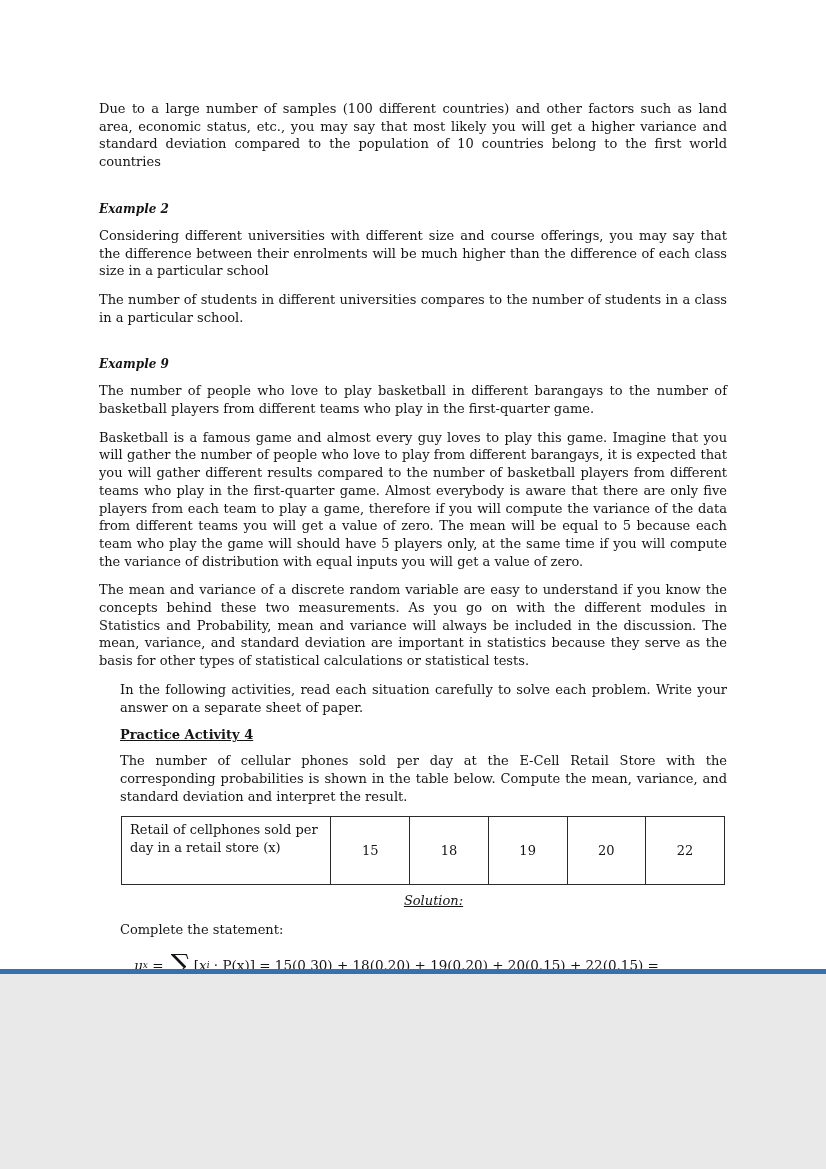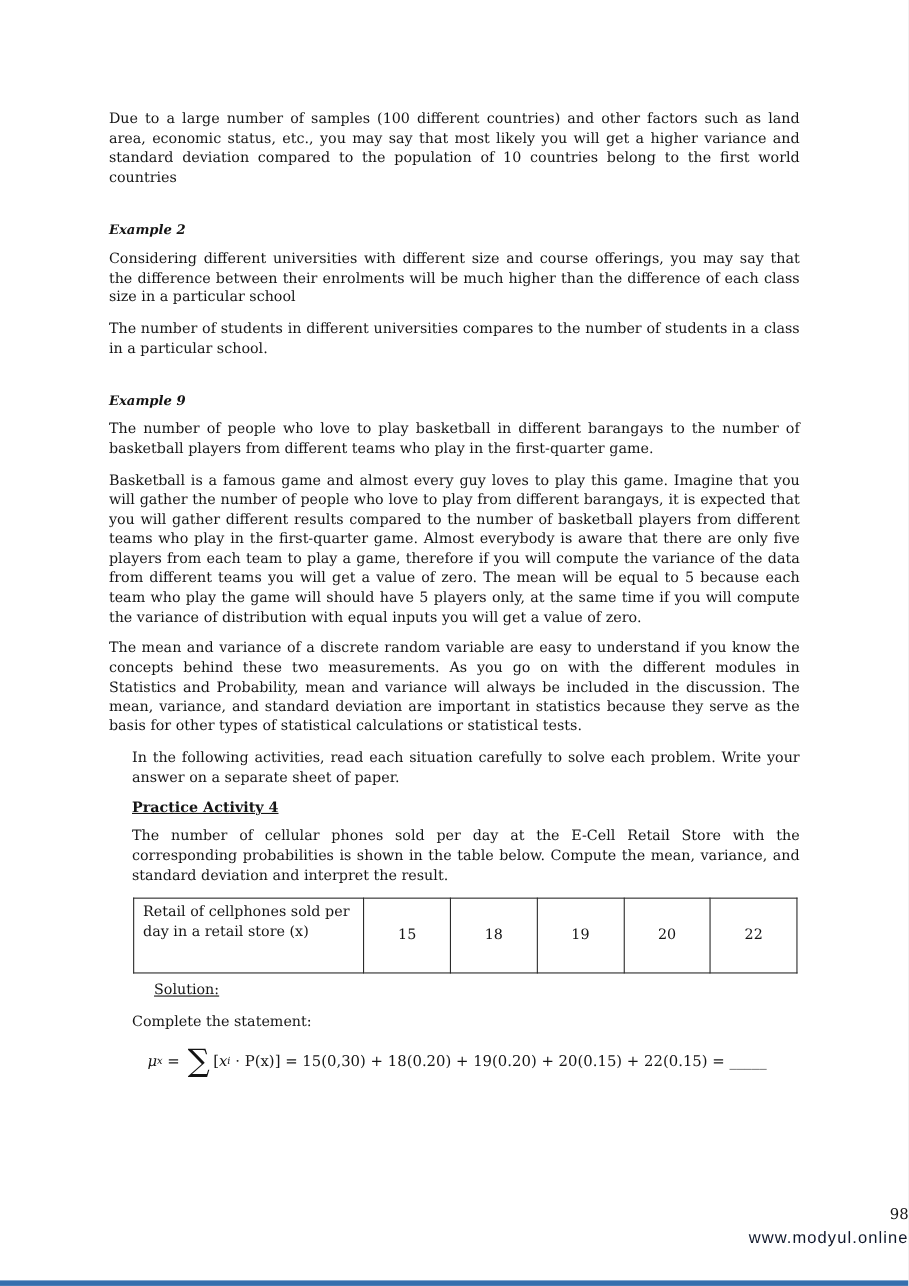--- a/index.html
+++ b/index.html
@@ -1,21 +1,21 @@
 <!DOCTYPE html>
 <html><head>
 <meta charset="utf-8">
 <style>
   * { margin: 0; padding: 0; box-sizing: border-box; }
   html, body { background: #e9e9e9; }
   body { font-family: "DejaVu Serif", serif; }
   .page {
     position: relative;
     width: 826px;
-    height: 1169px;
+    height: 974px;
     margin: 0 auto;
     background: #ffffff;
     overflow: hidden;
     color: #141414;
   }
   .content {
     position: absolute;
     left: 99px;
     top: 100px;
     width: 628px;
@@ -63,22 +63,24 @@
   }
   td.value-cell {
     text-align: center;
     vertical-align: middle;
     width: 79px;
   }
   tr.row-quantities td { height: 68px; }
   tr.row-probabilities td { height: 30px; }
   .solution-label {
     font-size: 13px;
+    font-style: italic;
     text-decoration: underline;
     margin: 4px 0 14px 20px;
+    text-align: center;
   }
   .complete-label {
     font-size: 13px;
     margin: 0 0 14px 0;
   }
   .formula {
     font-size: 13.5px;
     margin-left: 14px;
     display: flex;
     align-items: center;

